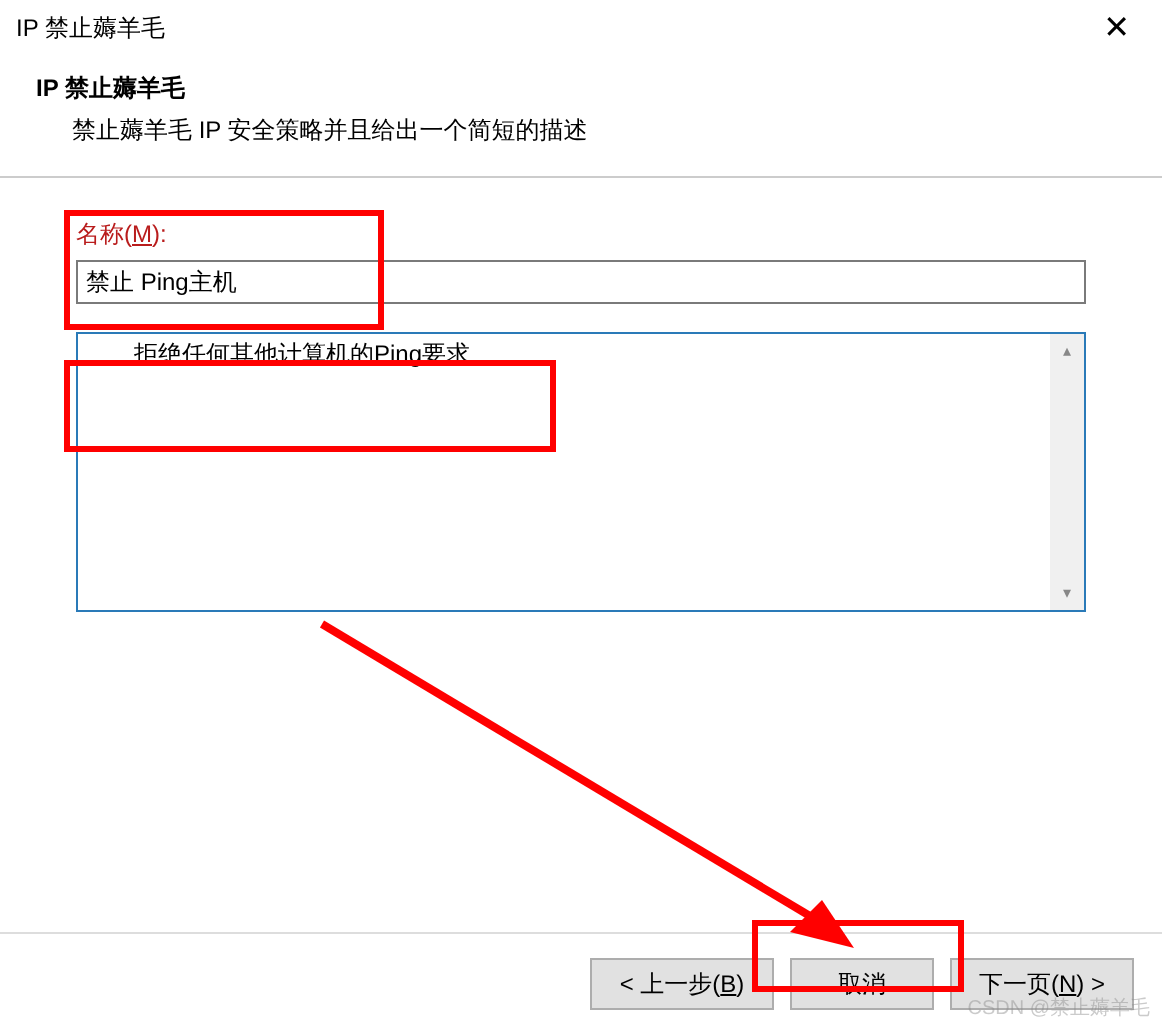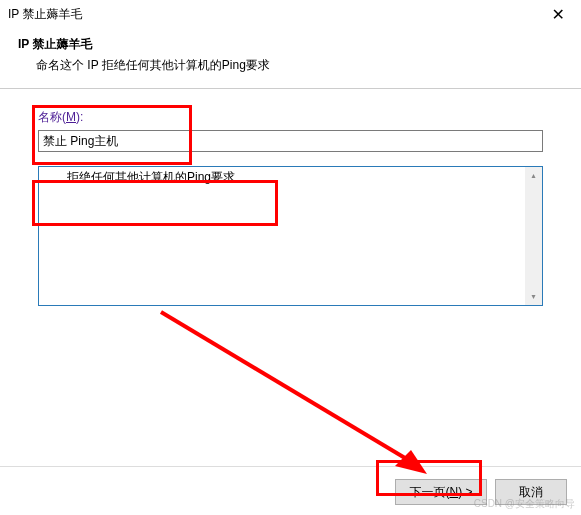--- a/index.html
+++ b/index.html
@@ -31,21 +31,21 @@
       padding: 8px 18px 14px 18px;
       background: #fff;
     }
     .header-area .main-title { font-size: 12px; font-weight: bold; color: #000; margin-bottom: 4px; }
     .header-area .subtitle { font-size: 12px; color: #000; padding-left: 18px; }
     .divider { border: none; border-top: 1px solid #ccc; margin: 0; }
     .content {
       padding: 20px 38px 10px 38px;
     }
     .field-group { margin-bottom: 14px; }
-    .field-label { font-size: 12px; color: #4c1d95; margin-bottom: 4px; display: block; }
+    .field-label { font-size: 12px; color: #b91c1c; margin-bottom: 4px; display: block; }
     .field-label .u { text-decoration: underline; }
     .text-input {
       width: 100%;
       height: 22px;
       border: 1px solid #7a7a7a;
       padding: 0 4px;
       font-size: 12px;
       font-family: inherit;
       outline: none;
     }
@@ -140,21 +140,21 @@
 </head>
 <body>
 
 <div class="titlebar">
   <span class="title">IP 禁止薅羊毛</span>
   <span class="close">✕</span>
 </div>
 
 <div class="header-area">
   <div class="main-title">IP 禁止薅羊毛</div>
-  <div class="subtitle">命名这个 IP 拒绝任何其他计算机的Ping要求</div>
+  <div class="subtitle">禁止薅羊毛 IP 安全策略并且给出一个简短的描述</div>
 </div>
 <hr class="divider">
 
 <div class="content">
 
   <div class="field-group">
     <label class="field-label">
       <span>名称(</span><span class="u">M</span><span>):</span>
     </label>
     <input type="text" class="text-input" value="禁止 Ping主机" style="">
@@ -169,27 +169,30 @@
       </div>
     </div>
   </div>
 
 </div>
 
 <hr class="lower-divider">
 
 <div class="button-bar">
   <button class="btn">
+    <span>&lt; 上一步(</span><span class="u">B</span><span>)</span>
+  </button>
+  <button class="btn cancel">取消</button>
+  <button class="btn">
     <span>下一页(</span><span class="u">N</span><span>) &gt;</span>
   </button>
-  <button class="btn cancel">取消</button>
 </div>
 
 <div class="redbox rb1"></div>
 <div class="redbox rb2"></div>
 <div class="redbox rb3"></div>
 
 <svg class="arrow" viewBox="0 0 300 185">
   <line x1="6" y1="6" x2="255" y2="155" stroke="#f00" stroke-width="4"></line>
   <polygon points="272,168 240,160 256,144" fill="#f00"></polygon>
 </svg>
 
-<div class="watermark">CSDN @安全策略向导</div>
+<div class="watermark">CSDN @禁止薅羊毛</div>
 
 </body></html>

